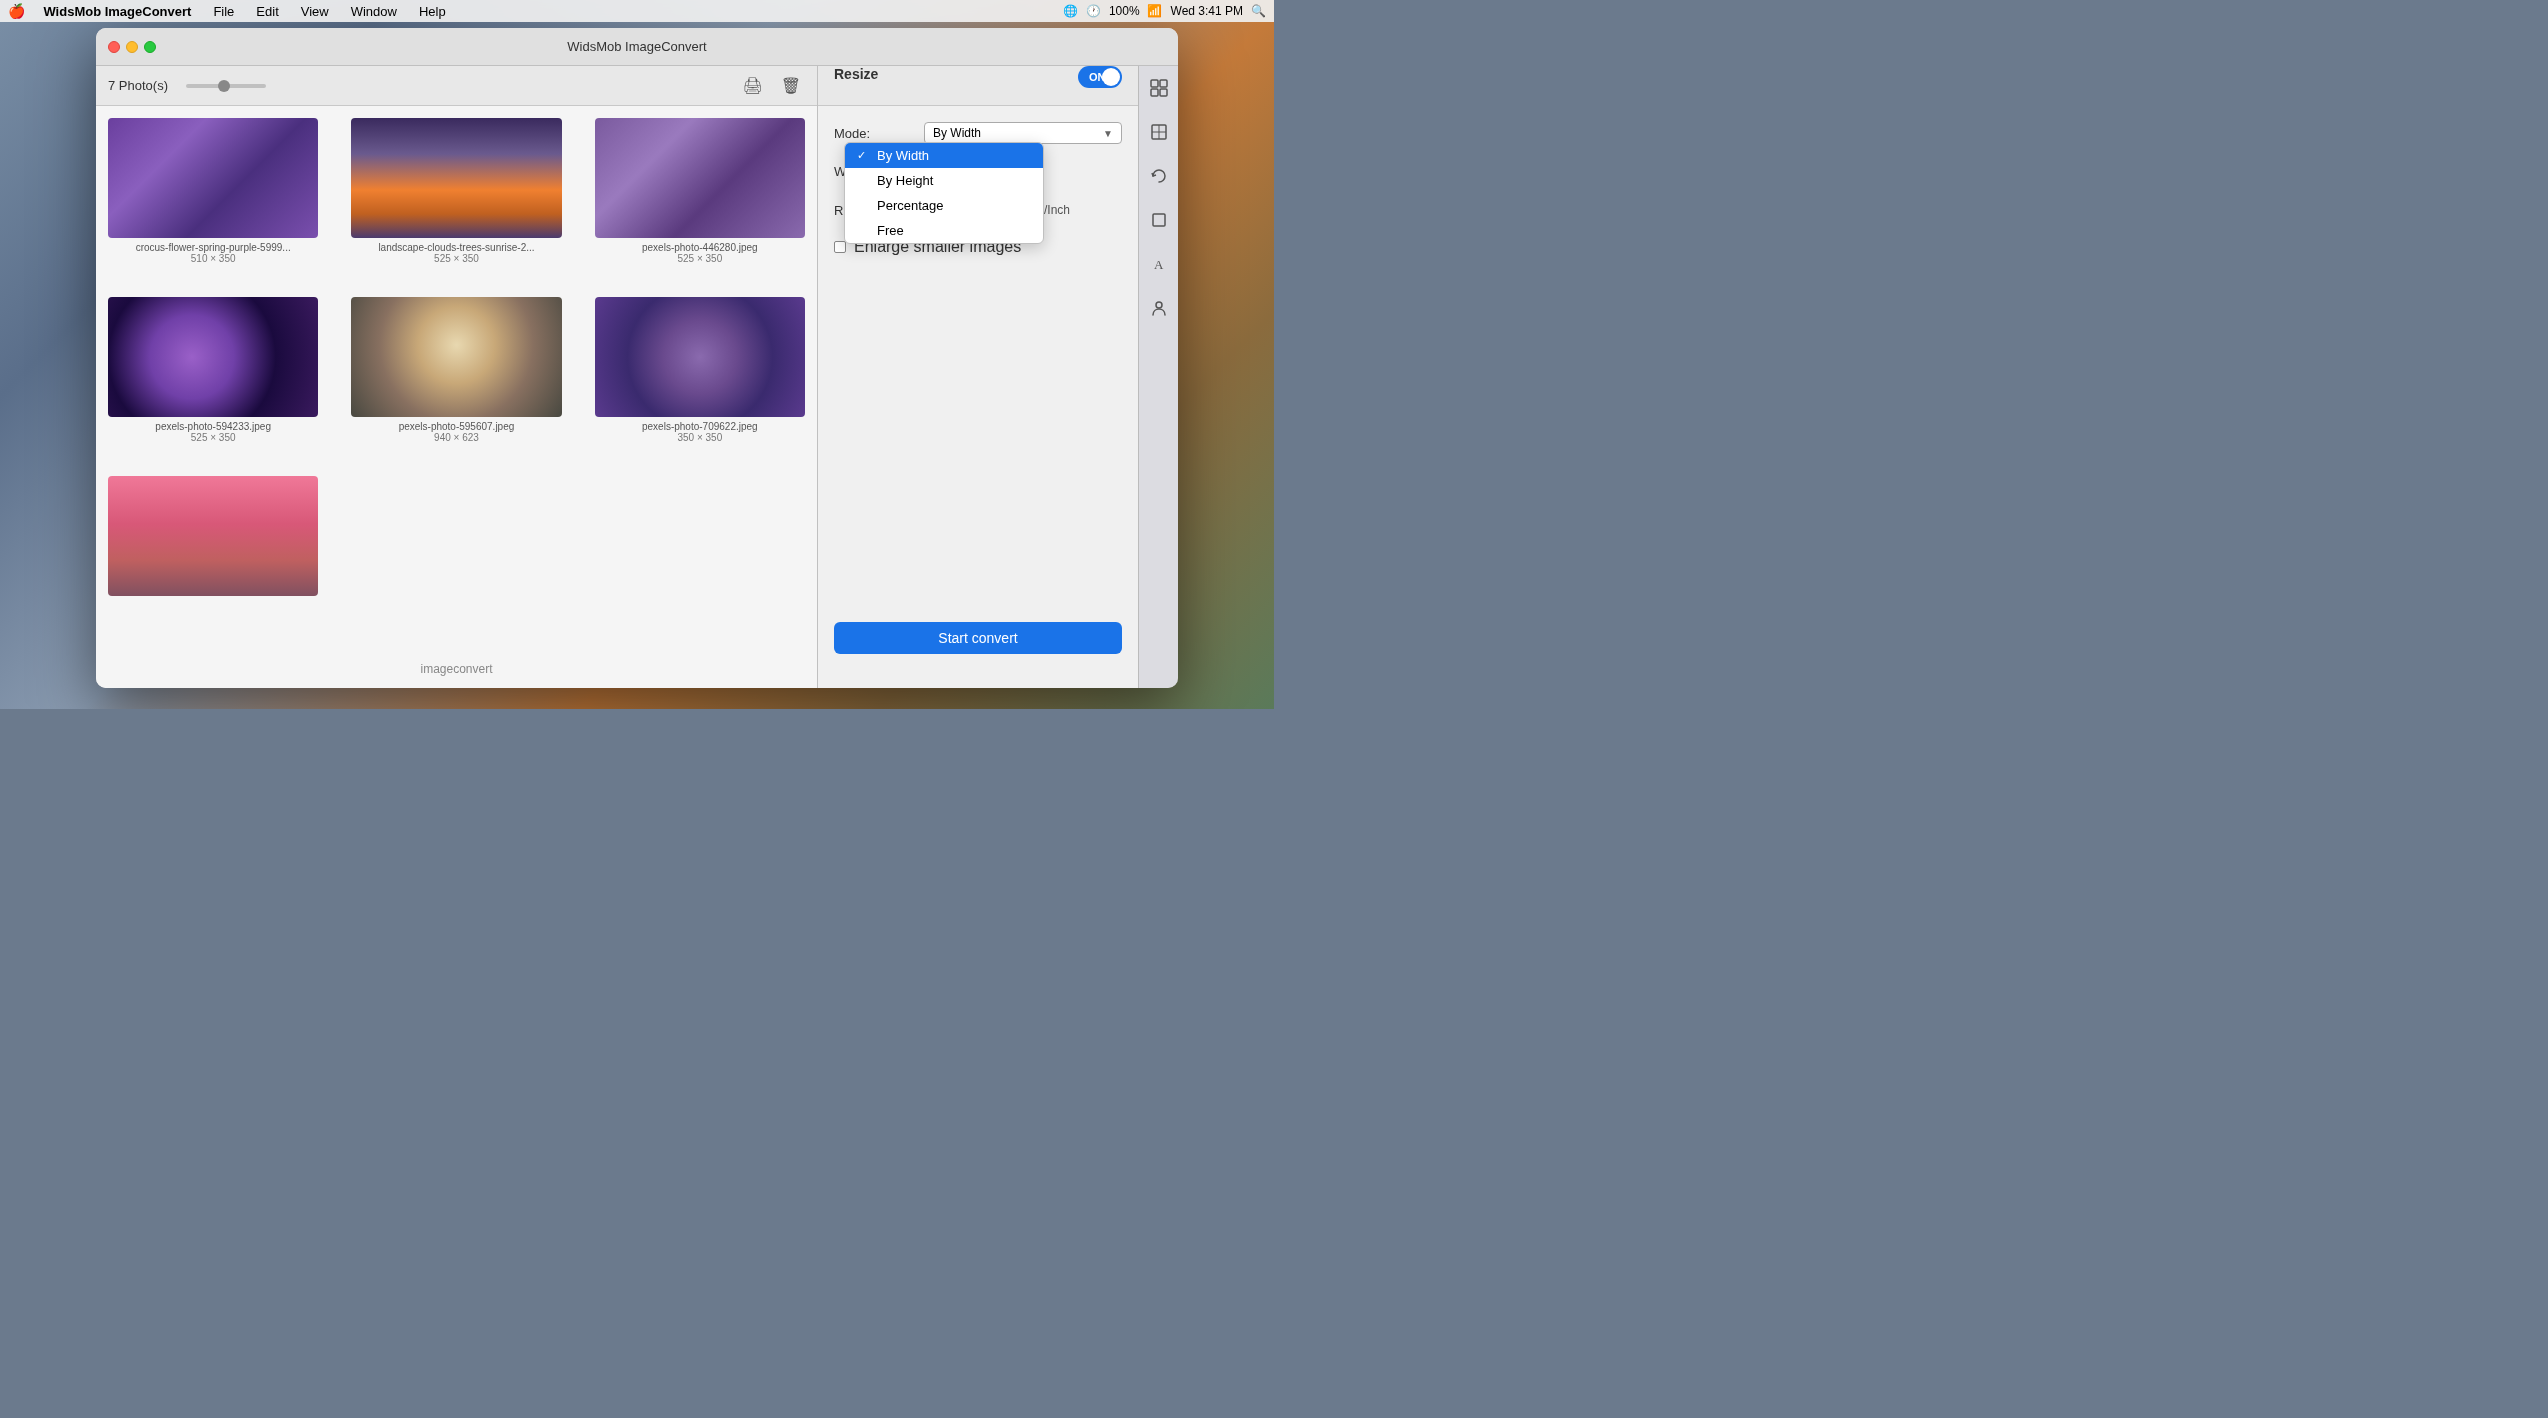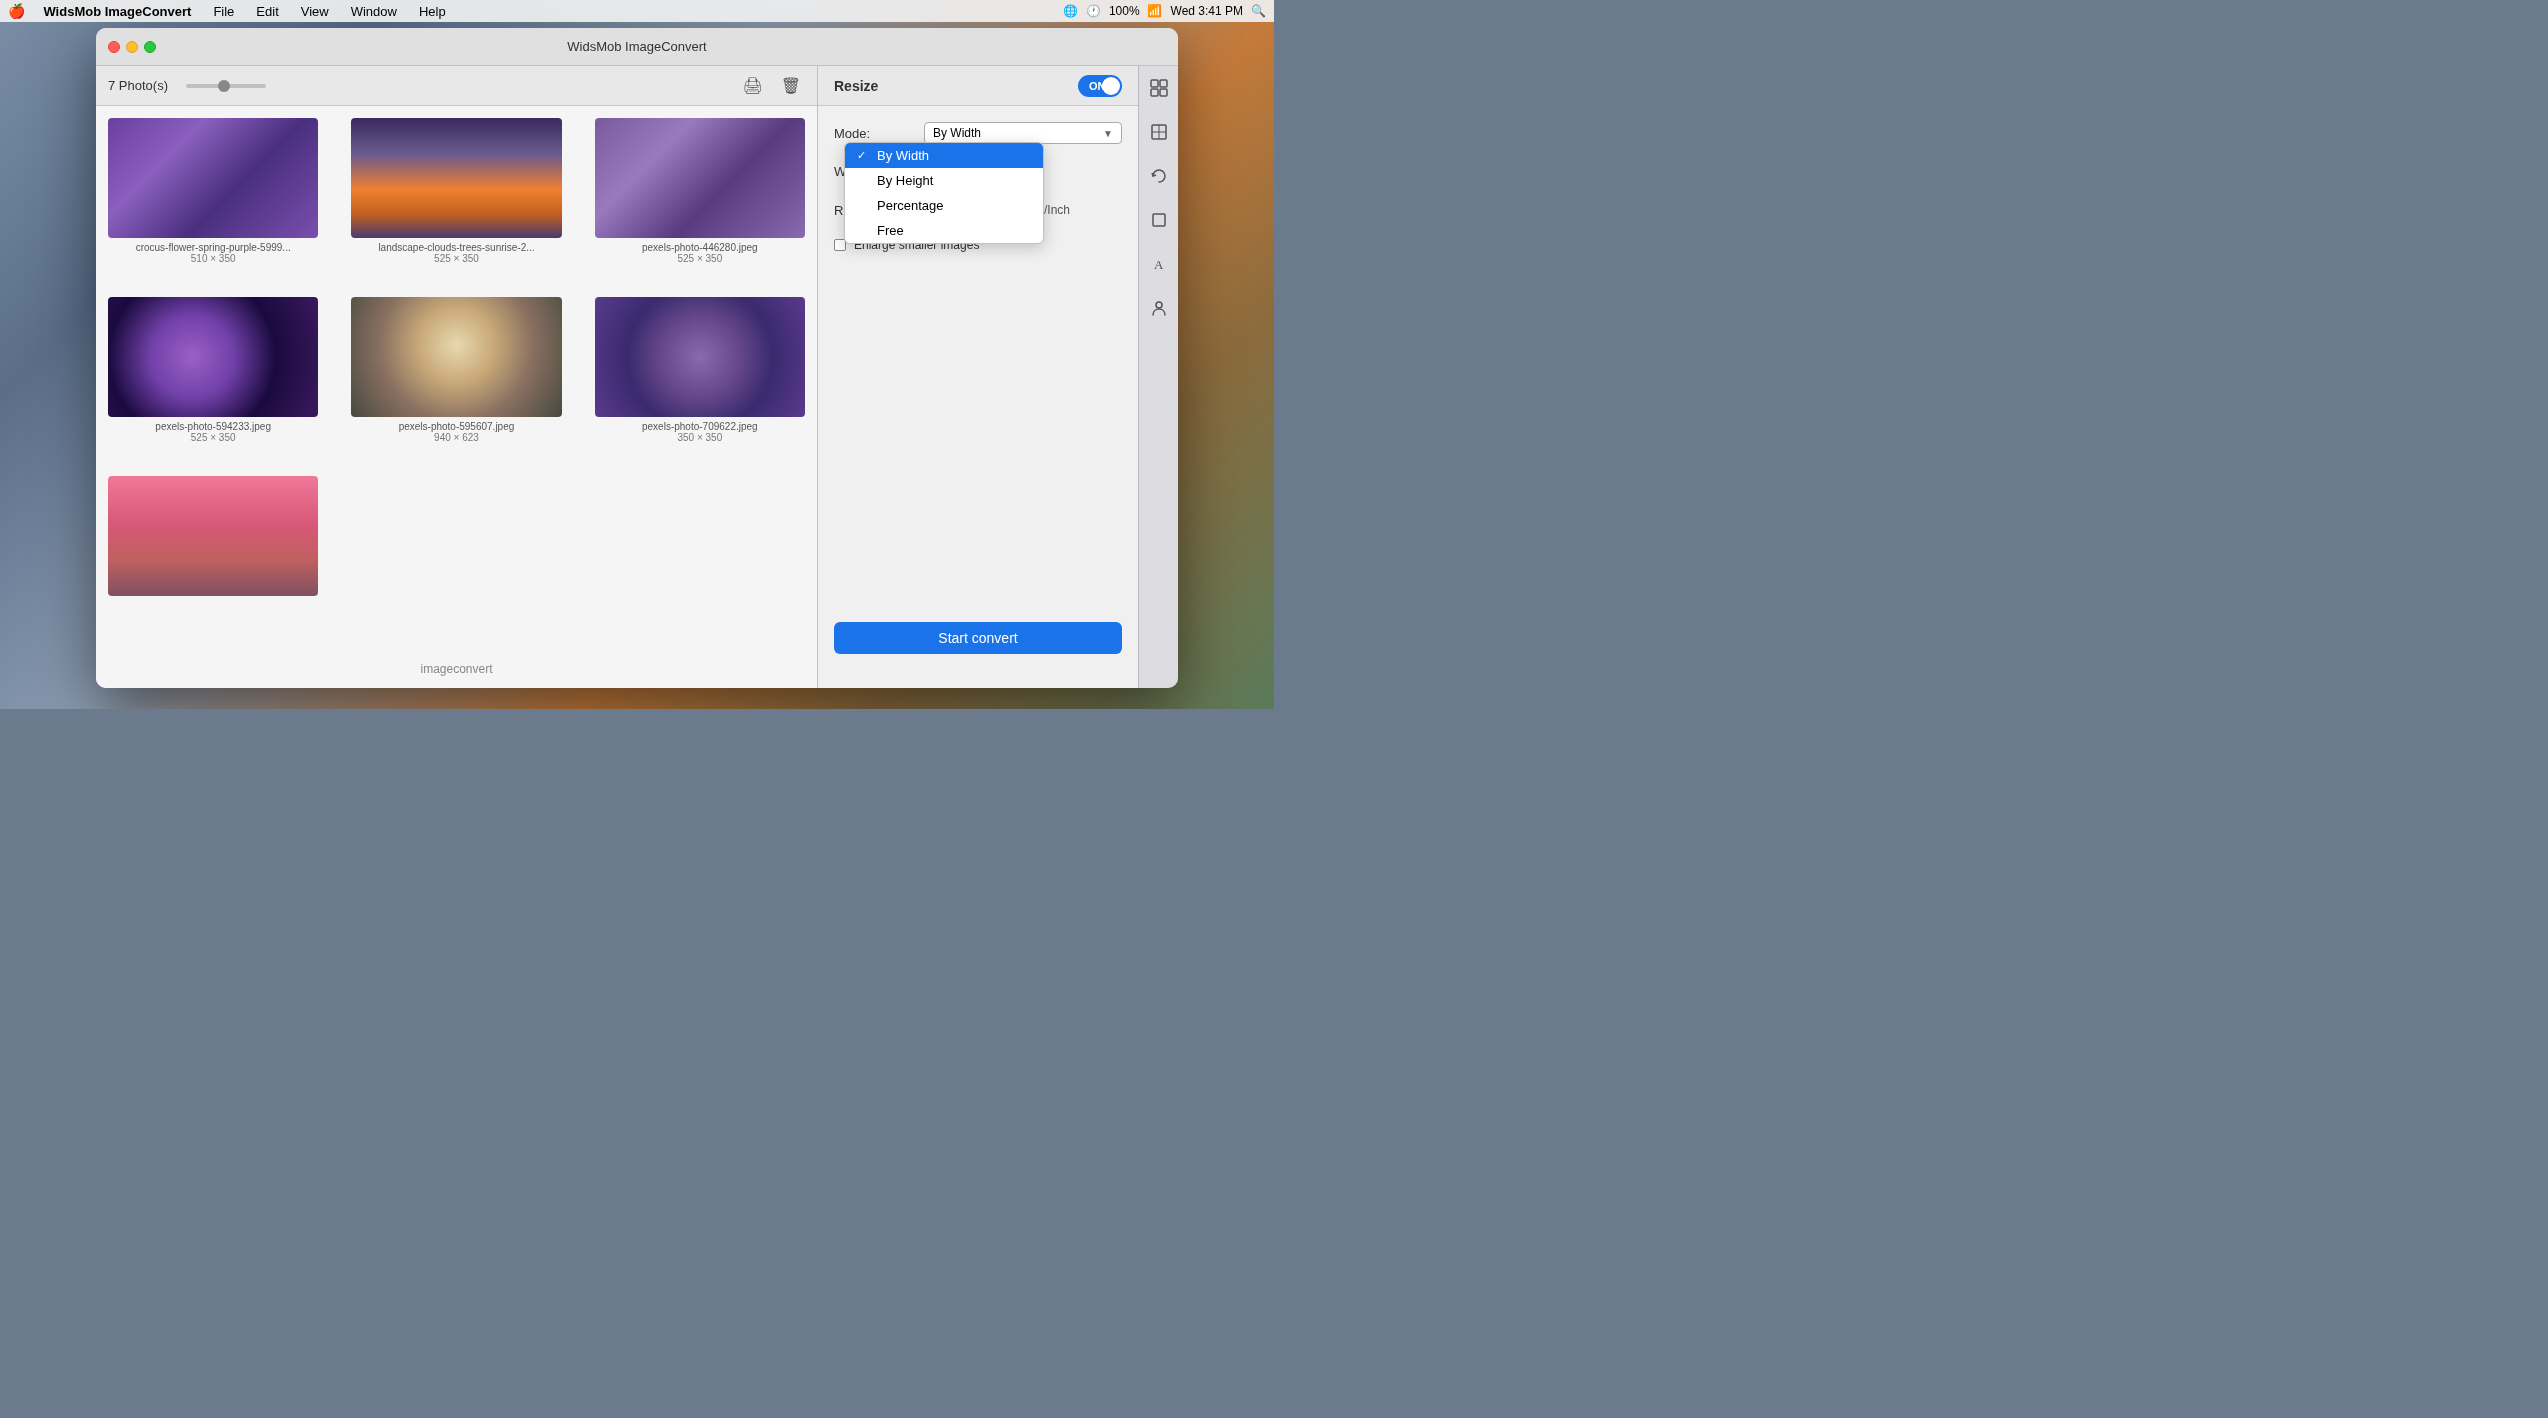--- a/index.html
+++ b/index.html
@@ -263,21 +263,21 @@
       flex-direction: column;
       overflow: hidden;
       flex-shrink: 0;
     }
 
     .settings-header {
       height: 40px;
       background: #e8e8e8;
       border-bottom: 1px solid #c8c8c8;
       display: flex;
-      align-items: center;
+      align-items: flex-start;
       padding: 0 16px;
       gap: 10px;
     }
 
     .settings-title {
       font-size: 14px;
       font-weight: 600;
       color: #333;
       flex: 1;
     }
@@ -446,21 +446,21 @@
     .checkbox {
       width: 12px;
       height: 12px;
       border: 1px solid #888;
       border-radius: 2px;
       background: white;
       cursor: pointer;
     }
 
     .checkbox-label {
-      font-size: 12px;
+      font-size: 16px;
       color: #333;
     }
 
     
     .right-sidebar {
       width: 40px;
       background: rgba(200,200,210,0.5);
       border-left: 1px solid #bbb;
       display: flex;
       flex-direction: column;

